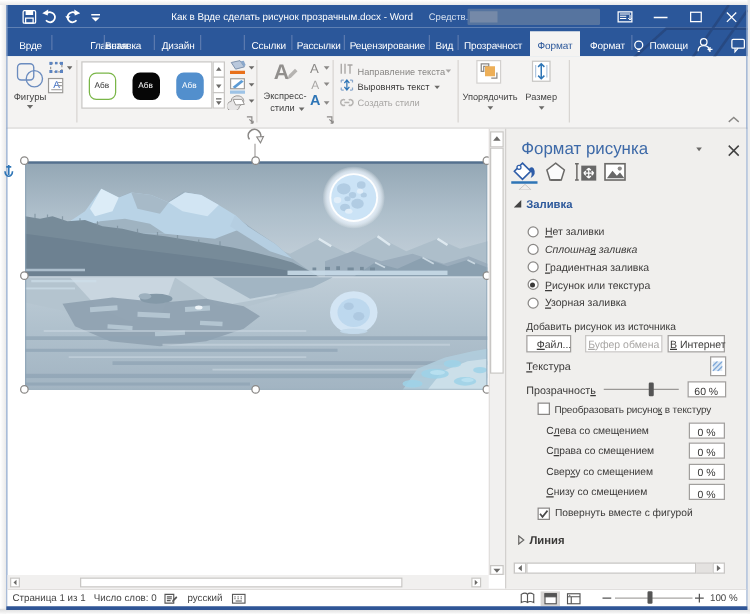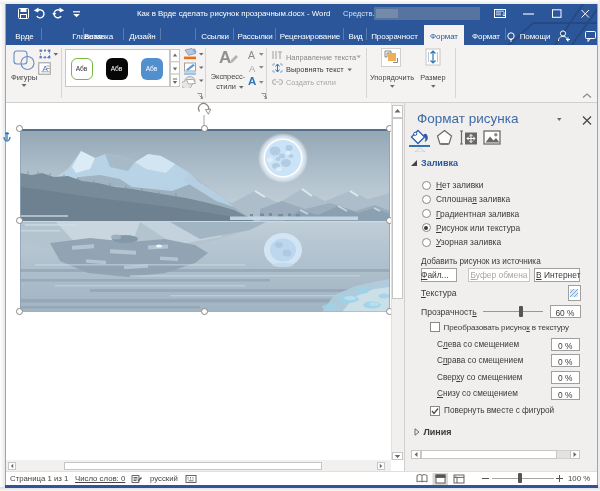--- a/index.html
+++ b/index.html
@@ -457,33 +457,33 @@
     </svg>
 
   <svg class="abs" style="left:410px;top:159px;" width="8" height="8" viewBox="0 0 8 8">
       <path d="M7 1 v6 h-6 Z" fill="#444"></path>
     </svg>
   <div class="abs tx" style="left:421px;top:158px;font-size:9px;font-weight:bold;color:#2b579a;">Заливка</div>
 
   <div class="abs" style="left:421.5px;top:180.5px;width:9px;height:9px;background:#fff;border:1px solid #8a8886;border-radius:50%;box-sizing:border-box;"></div>
   <div class="abs tx" style="left:436px;top:180px;font-size:8.4px;color:#3b3a39;"><u>Н</u>ет заливки</div>
   <div class="abs" style="left:421.5px;top:194.8px;width:9px;height:9px;background:#fff;border:1px solid #8a8886;border-radius:50%;box-sizing:border-box;"></div>
-  <div class="abs tx" style="left:436px;top:194.3px;font-size:8.4px;color:#3b3a39;">Сплошна<u>я</u> заливка</div>
+  <div class="abs tx" style="left:436px;top:194.3px;font-size:8.4px;color:#3b3a39;font-style:italic;">Сплошна<u>я</u> заливка</div>
   <div class="abs" style="left:421.5px;top:209.1px;width:9px;height:9px;background:#fff;border:1px solid #8a8886;border-radius:50%;box-sizing:border-box;"></div>
   <div class="abs tx" style="left:436px;top:208.6px;font-size:8.4px;color:#3b3a39;"><u>Г</u>радиентная заливка</div>
   <div class="abs" style="left:421.5px;top:223.4px;width:9px;height:9px;background:#fff;border:1px solid #8a8886;border-radius:50%;box-sizing:border-box;"></div>
   <div class="abs" style="left:424px;top:225.9px;width:4px;height:4px;background:#3b3a39;border-radius:50%;"></div>
   <div class="abs tx" style="left:436px;top:222.9px;font-size:8.4px;color:#3b3a39;"><u>Р</u>исунок или текстура</div>
   <div class="abs" style="left:421.5px;top:237.7px;width:9px;height:9px;background:#fff;border:1px solid #8a8886;border-radius:50%;box-sizing:border-box;"></div>
   <div class="abs tx" style="left:436px;top:237.2px;font-size:8.4px;color:#3b3a39;"><u>У</u>зорная заливка</div>
 
   <div class="abs tx" style="left:421px;top:257px;font-size:8.2px;color:#3b3a39;">Добавить рисунок из источника</div>
 
   <div class="abs" style="left:421px;top:267.5px;width:36px;height:14px;background:#fff;border:1px solid #a19f9d;box-sizing:border-box;"></div>
-  <div class="abs tx" style="left:421px;top:270px;width:53px;text-align:left;font-size:8.4px;color:#3b3a39;"><u>Ф</u>айл...</div>
+  <div class="abs tx" style="left:421px;top:270px;width:36px;text-align:right;font-size:8.4px;color:#3b3a39;"><u>Ф</u>айл...</div>
   <div class="abs" style="left:468px;top:267.5px;width:62px;height:14px;background:#fff;border:1px solid #c8c6c4;box-sizing:border-box;"></div>
   <div class="abs tx" style="left:468px;top:270px;width:62px;text-align:center;font-size:8.4px;color:#a8a6a4;"><u>Б</u>уфер обмена</div>
   <div class="abs" style="left:534px;top:267.5px;width:46px;height:14px;background:#fff;border:1px solid #a19f9d;box-sizing:border-box;overflow:hidden;"></div>
   <div class="abs tx" style="left:536px;top:270px;font-size:8.4px;color:#3b3a39;"><u>В</u> Интернет</div>
 
   <div class="abs tx" style="left:421px;top:288px;font-size:8.6px;color:#3b3a39;"><u>Т</u>екстура</div>
   <div class="abs" style="left:567.5px;top:285px;width:13px;height:16px;background:#fff;border:1px solid #a19f9d;box-sizing:border-box;"></div>
   <svg class="abs" style="left:570px;top:289px;" width="8" height="8" viewBox="0 0 8 8">
     <rect x="0" y="0" width="8" height="8" fill="#dbe7f3"></rect>
     <path d="M0 8 L8 0 M0 4 L4 0 M4 8 L8 4" stroke="#7da7d8" stroke-width="1"></path>
@@ -540,21 +540,21 @@
       <path d="M5.2 1.8 L2.8 4 L5.2 6.2 Z" fill="#6b6a68"></path>
     </svg>
   <div class="abs" style="left:64px;top:461.5px;width:258px;height:8px;background:#fff;border:1px solid #c8c6c4;box-sizing:border-box;"></div>
   <div class="abs" style="left:377px;top:461.5px;width:8px;height:8px;background:#fff;border:1px solid #c8c6c4;box-sizing:border-box;"></div>
   <svg class="abs" style="left:377px;top:461.5px;" width="8" height="8" viewBox="0 0 8 8">
       <path d="M2.8 1.8 L5.2 4 L2.8 6.2 Z" fill="#6b6a68"></path>
     </svg>
 
   <div class="abs" id="statusbar" style="left:6px;top:471px;width:591px;height:14px;background:#ffffff;border-top:1px solid #e1dfdd;box-sizing:border-box;"></div>
   <div class="abs tx" style="left:10px;top:474px;font-size:7.8px;color:#444;">Страница 1 из 1</div>
-  <div class="abs tx" style="left:75px;top:474px;font-size:7.8px;color:#444;text-decoration:underline;">Число слов: 0</div>
+  <div class="abs tx" style="left:75px;top:474px;font-size:7.8px;color:#444;">Число слов: 0</div>
   <svg class="abs" style="left:131px;top:473.5px;" width="11" height="10" viewBox="0 0 11 10">
     <path d="M1 1.5 h7 v7 h-7 Z M2.5 3.5 h4 M2.5 5 h4 M2.5 6.5 h3" stroke="#555" fill="none" stroke-width="0.9"></path>
     <path d="M7 6 l3 -3 l1 1 l-3 3 l-1.5 0.5 Z" fill="#555"></path>
   </svg>
   <div class="abs tx" style="left:150px;top:474px;font-size:7.8px;color:#444;">русский</div>
   <svg class="abs" style="left:185px;top:473.5px;" width="12" height="10" viewBox="0 0 12 10">
     <rect x="1" y="1.5" width="10" height="7" fill="none" stroke="#555" stroke-width="0.9"></rect>
     <path d="M2.5 3.5 h1 m1.5 0 h1 m1.5 0 h1 M2.5 5 h1 m1.5 0 h1 m1.5 0 h1 M3.5 6.8 h5" stroke="#555" stroke-width="0.8"></path>
   </svg>
 

